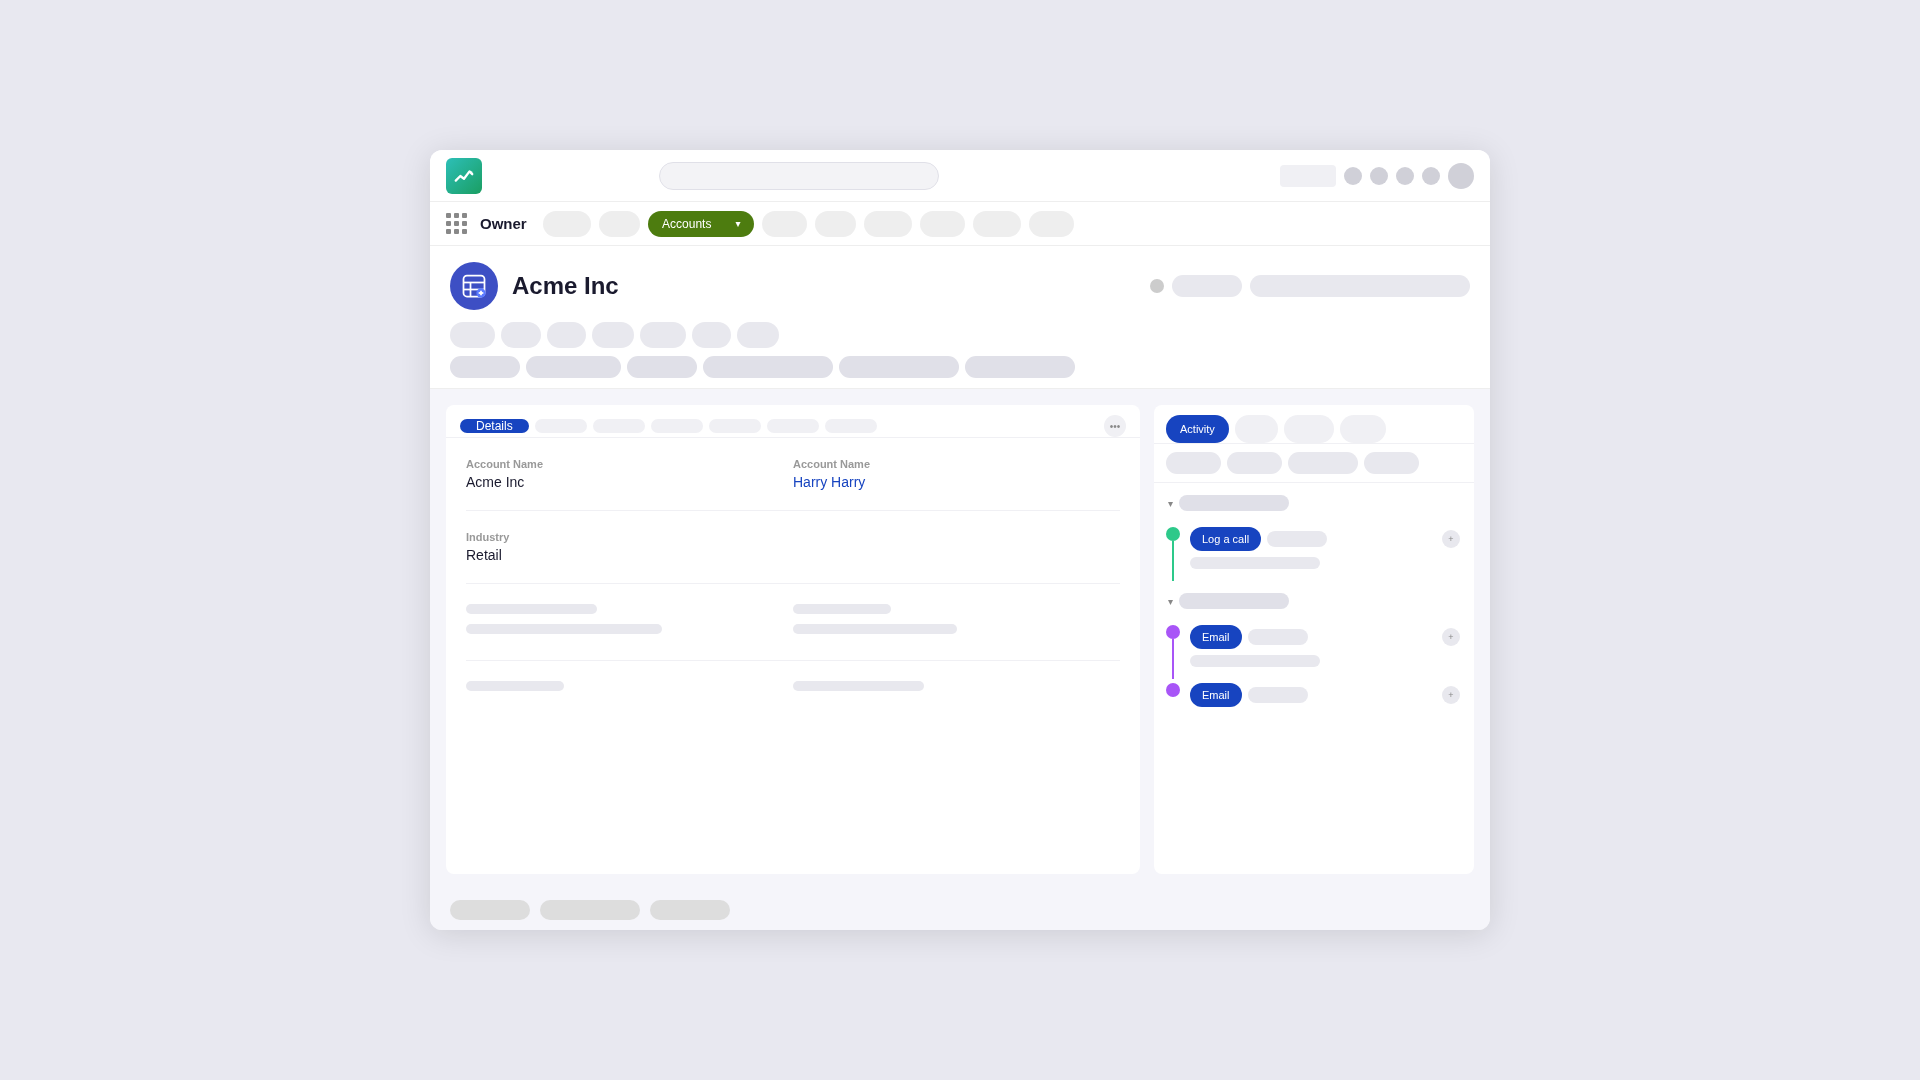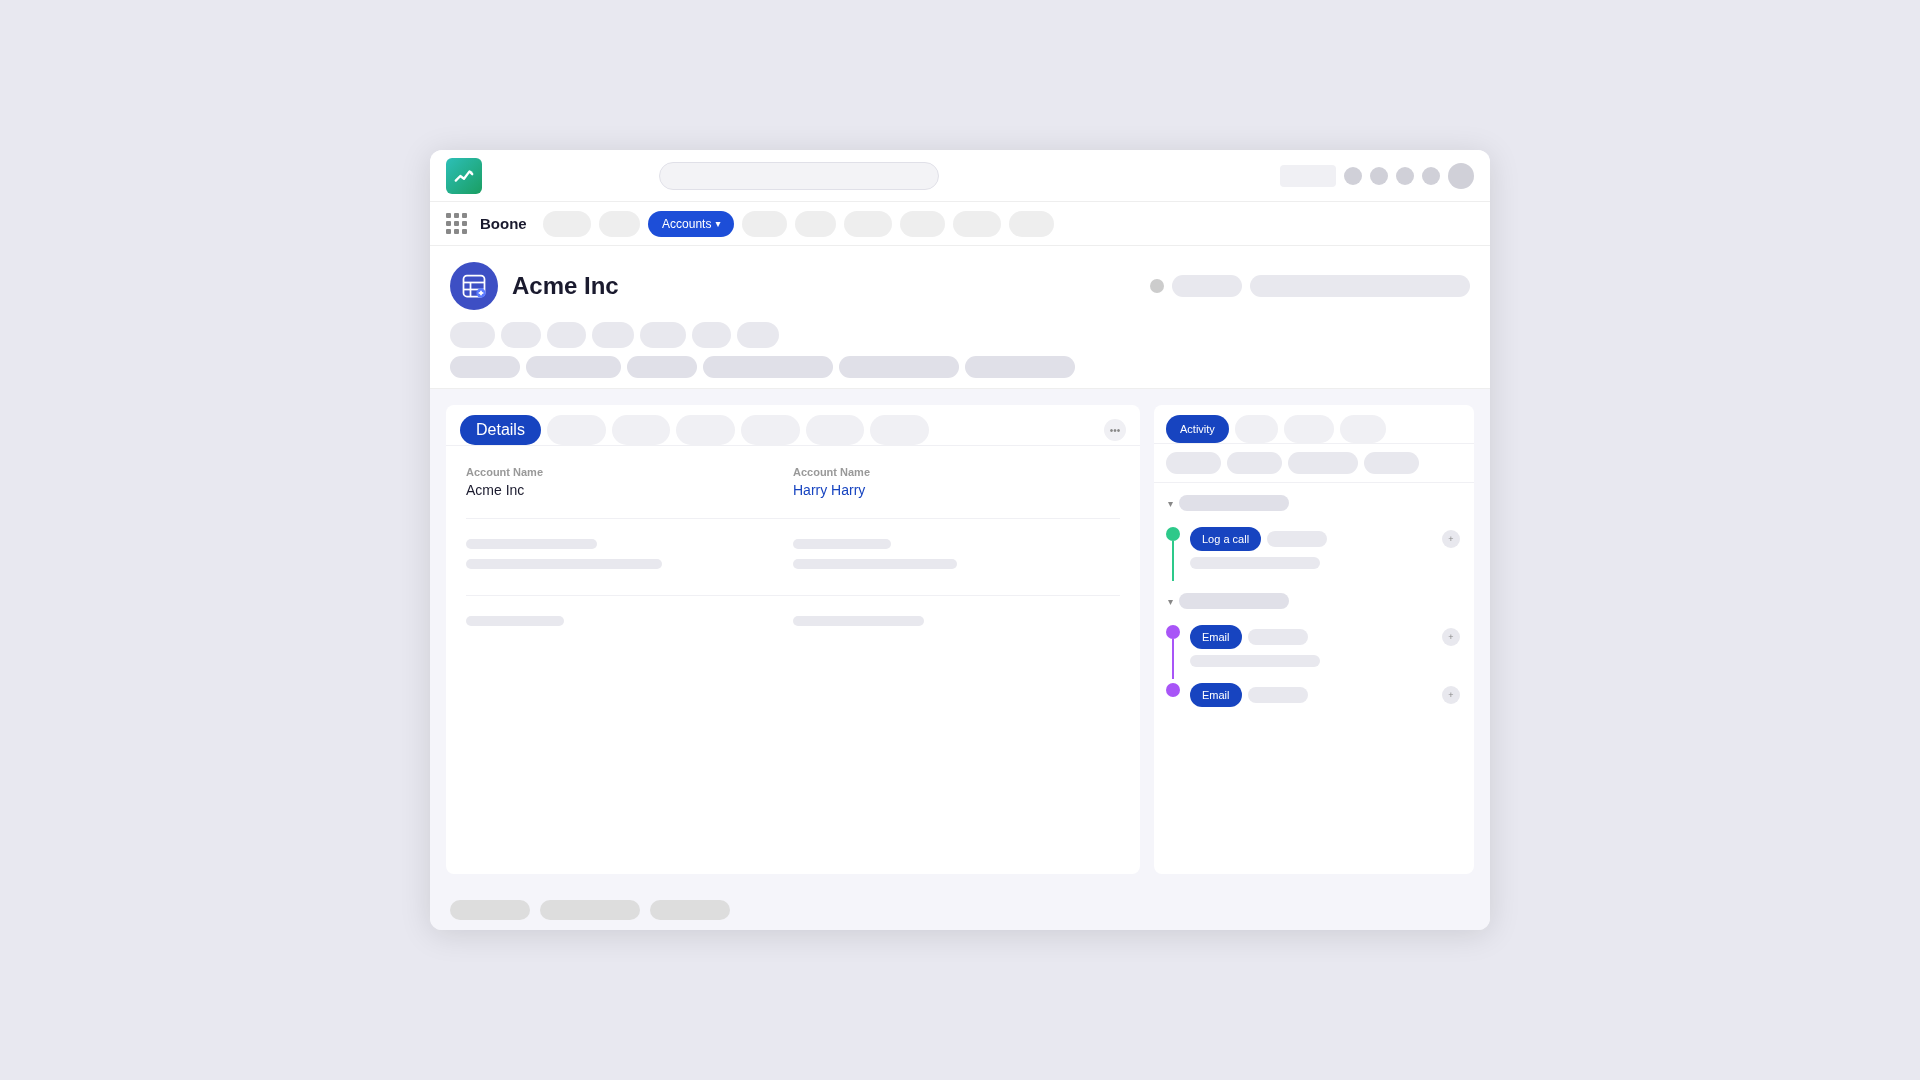--- a/index.html
+++ b/index.html
@@ -108,21 +108,22 @@
     }
     .nav-item {
       height: 26px;
       border-radius: 13px;
       background: #eee;
       display: flex;
       align-items: center;
       padding: 0 14px;
     }
     .nav-item.active {
-      background: #1d4ed8;
+      background: #4d7c0f;
+      gap: 20px;
     }
     .nav-item-label {
       font-size: 12px;
       color: #bbb;
     }
     .nav-item.active .nav-item-label {
       color: white;
     }
     .nav-chevron {
       color: white;
@@ -219,26 +220,26 @@
       flex-direction: column;
     }
     .panel-tabs {
       display: flex;
       align-items: center;
       padding: 10px 14px 0;
       gap: 6px;
       border-bottom: 1px solid #f0f0f4;
     }
     .panel-tab {
-      height: 30px;
+      height: 14px;
       border-radius: 15px;
       padding: 0 16px;
       display: flex;
       align-items: center;
-      font-size: 16px;
+      font-size: 12px;
       cursor: pointer;
     }
     .panel-tab.active {
       background: #1744c0;
       color: white;
     }
     .panel-tab.inactive {
       background: #f0f0f4;
       color: #aaa;
     }
@@ -456,21 +457,21 @@
       <div class="nav-grid-dot"></div>
         <div class="nav-grid-dot"></div>
         <div class="nav-grid-dot"></div>
       <div class="nav-grid-dot"></div>
         <div class="nav-grid-dot"></div>
         <div class="nav-grid-dot"></div>
       <div class="nav-grid-dot"></div>
         <div class="nav-grid-dot"></div>
         <div class="nav-grid-dot"></div>
     </div>
-    <span class="nav-app-name">Boone</span>
+    <span class="nav-app-name">Owner</span>
     <div class="nav-item">
       <span class="nav-item-label">&nbsp;&nbsp;&nbsp;&nbsp;&nbsp;&nbsp;</span>
     </div>
     <div class="nav-item">
       <span class="nav-item-label">&nbsp;&nbsp;&nbsp;&nbsp;</span>
     </div>
     <div class="nav-item active">
       <span class="nav-item-label">Accounts</span>
       <span class="nav-chevron">▾</span>
     </div>
@@ -553,20 +554,24 @@
             <div class="field-label">Account Name</div>
             <div class="field-value">Acme Inc</div>
           </div>
           <div class="field-col">
             <div class="field-label">Account Name</div>
             <div class="field-value link">Harry Harry</div>
           </div>
         </div>
 
         <div class="field-row">
+          <div class="field-col">
+            <div class="field-label">Industry</div>
+            <div class="field-value">Retail</div>
+          </div>
         </div>
 
         <div class="field-row">
           <div class="field-col">
             <div class="field-ghost w40" style="margin-bottom:10px;"></div>
             <div class="field-ghost w60"></div>
           </div>
           <div class="field-col">
             <div class="field-ghost w30" style="margin-bottom:10px;"></div>
             <div class="field-ghost w50"></div>

